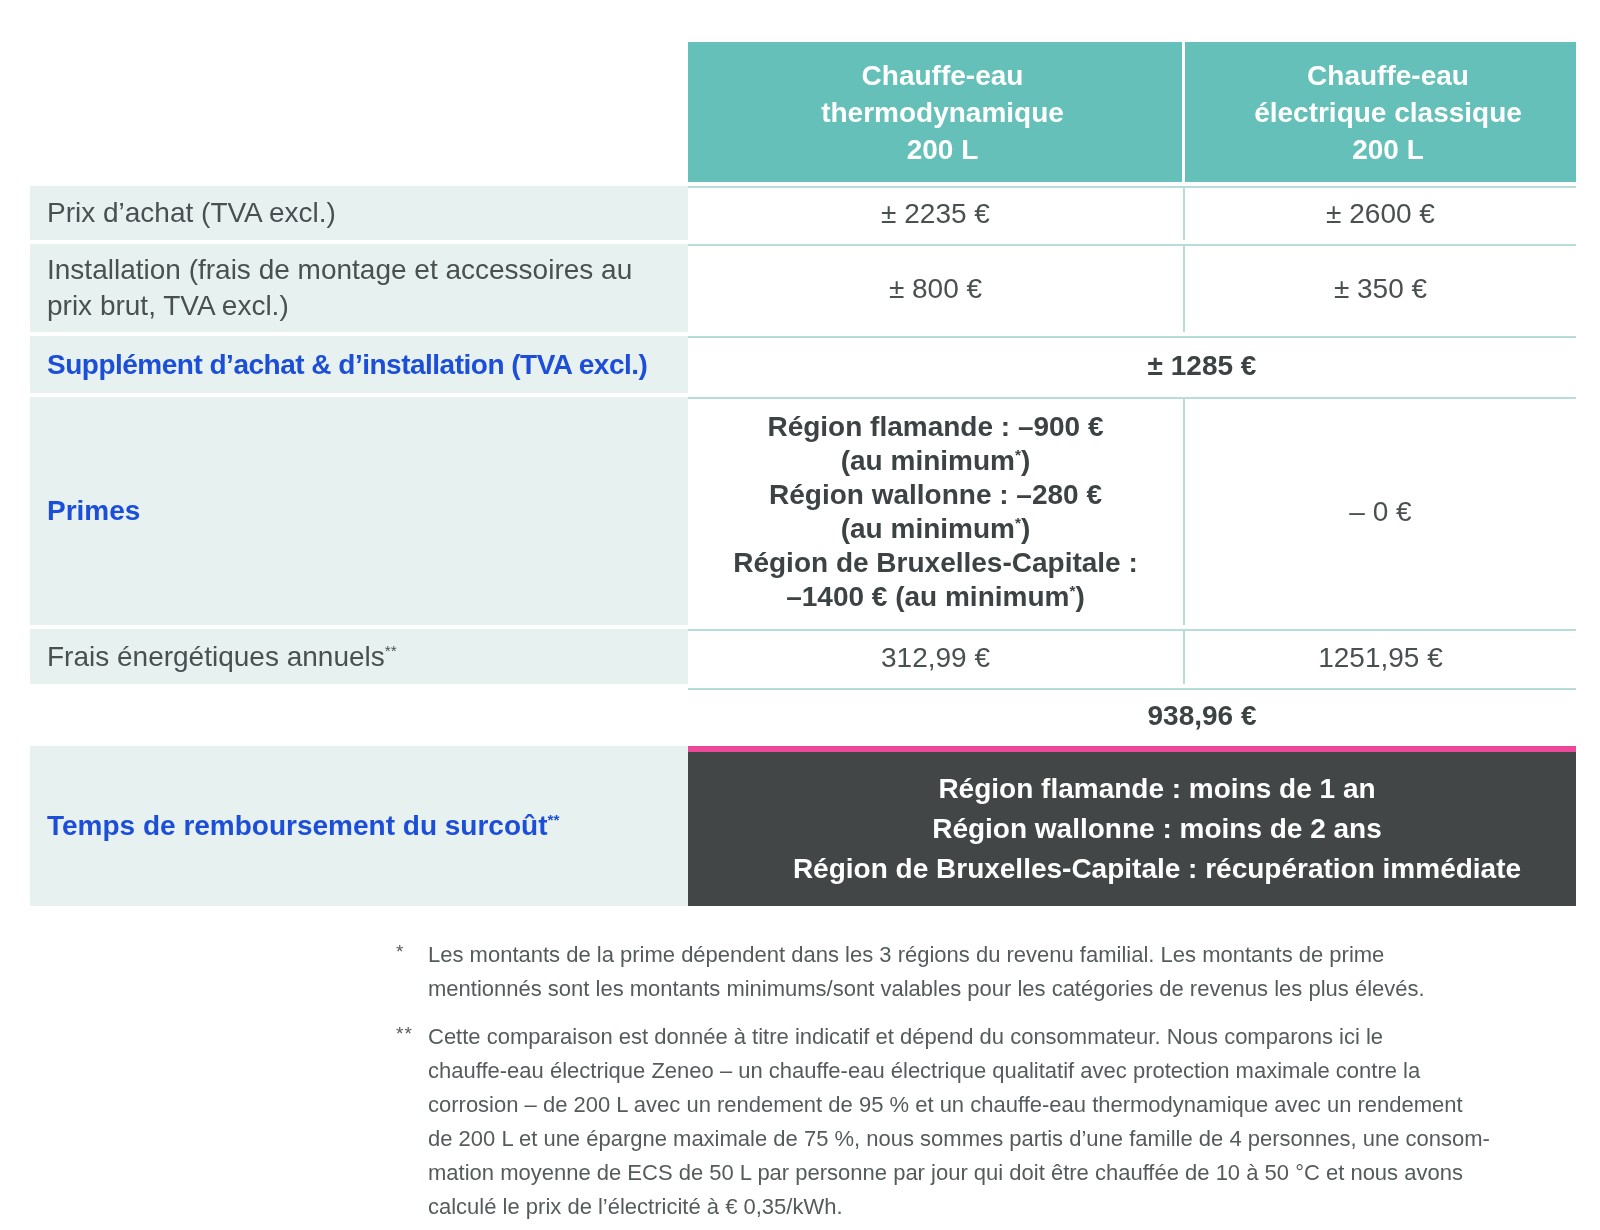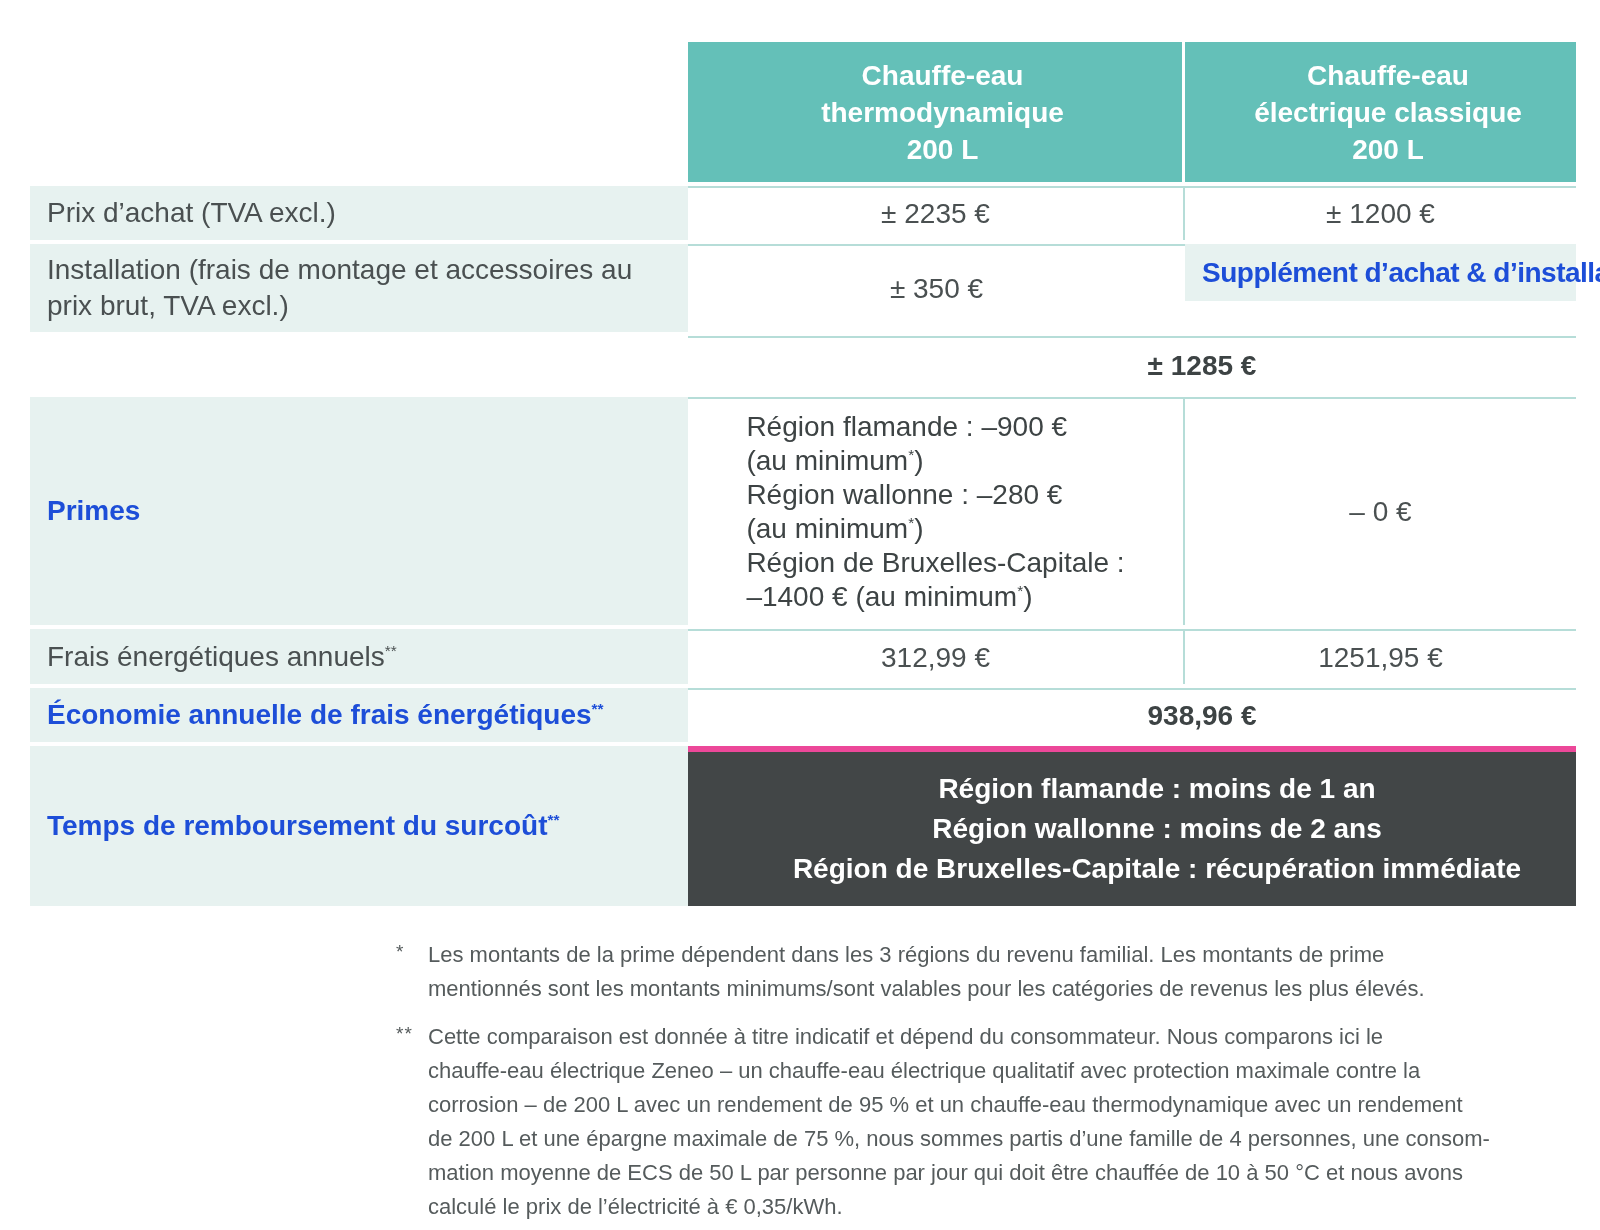--- a/index.html
+++ b/index.html
@@ -58,24 +58,24 @@
     align-items: center;
     justify-content: center;
     text-align: center;
     box-sizing: border-box;
   }
   .val-cell.divider { border-right: 2px solid #b6ddd8; }
   .val-cell.bold { font-weight: 700; color: #3d4344; }
   .val-cell.span2 { grid-column: 2 / 4; }
   .shift-right { margin-left: 140px; }
   .primes-lines {
-    font-weight: 400;
+    font-weight: 700;
     color: #3d4344;
     line-height: 34px;
-    text-align: left;
+    text-align: center;
   }
   .dark-cell {
     grid-column: 2 / 4;
     background: #424647;
     border-top: 6px solid #ec4899;
     color: #ffffff;
     font-weight: 700;
     font-size: 28px;
     display: flex;
     align-items: center;
@@ -125,24 +125,27 @@
   <div class="hdr-cell">Chauffe-eau
 électrique classique
 200 L</div>
 <div class="label-cell" style="height: 54px;">
       <span>Prix d’achat (TVA excl.)</span>
     </div>
     <div class="val-cell divider" style="height: 54px;">
       <span>± 2235 €</span>
     </div>
     <div class="val-cell" style="height: 54px;">
-      <span>± 1200 €</span>
+      <span>± 2600 €</span>
     </div>
     <div class="label-cell" style="height: 88px;">
       <span>Installation (frais de montage et accessoires au prix brut, TVA excl.)</span>
+    </div>
+    <div class="val-cell divider" style="height: 88px;">
+      <span>± 800 €</span>
     </div>
     <div class="val-cell" style="height: 88px;">
       <span>± 350 €</span>
     </div>
     <div class="label-cell bold nowrap" style="height: 57px;">
       <span>Supplément d’achat &amp; d’installation (TVA excl.)</span>
     </div>
     <div class="val-cell span2 bold" style="height: 57px;">
       <span class="shift-right">± 1285 €</span>
     </div>
@@ -156,23 +159,20 @@
       <span>– 0 €</span>
     </div>
     <div class="label-cell" style="height: 55px;">
       <span>Frais énergétiques annuels<sup class="ast">**</sup></span>
     </div>
     <div class="val-cell divider" style="height: 55px;">
       <span>312,99 €</span>
     </div>
     <div class="val-cell" style="height: 55px;">
       <span>1251,95 €</span>
-    </div>
-    <div class="label-cell bold" style="height: 54px;">
-      <span>Économie annuelle de frais énergétiques<sup class="ast">**</sup></span>
     </div>
     <div class="val-cell span2 bold" style="height: 54px;">
       <span class="shift-right">938,96 €</span>
     </div>
     <div class="label-cell bold" style="height: 160px;">
       <span>Temps de remboursement du surcoût<sup class="ast">**</sup></span>
     </div>
     <div class="dark-cell" style="height: 160px;">
       <div class="dark-lines"><span>Région flamande : moins de 1 an</span><br><span>Région wallonne : moins de 2 ans</span><br><span>Région de Bruxelles-Capitale : récupération immédiate</span></div>
     </div>

